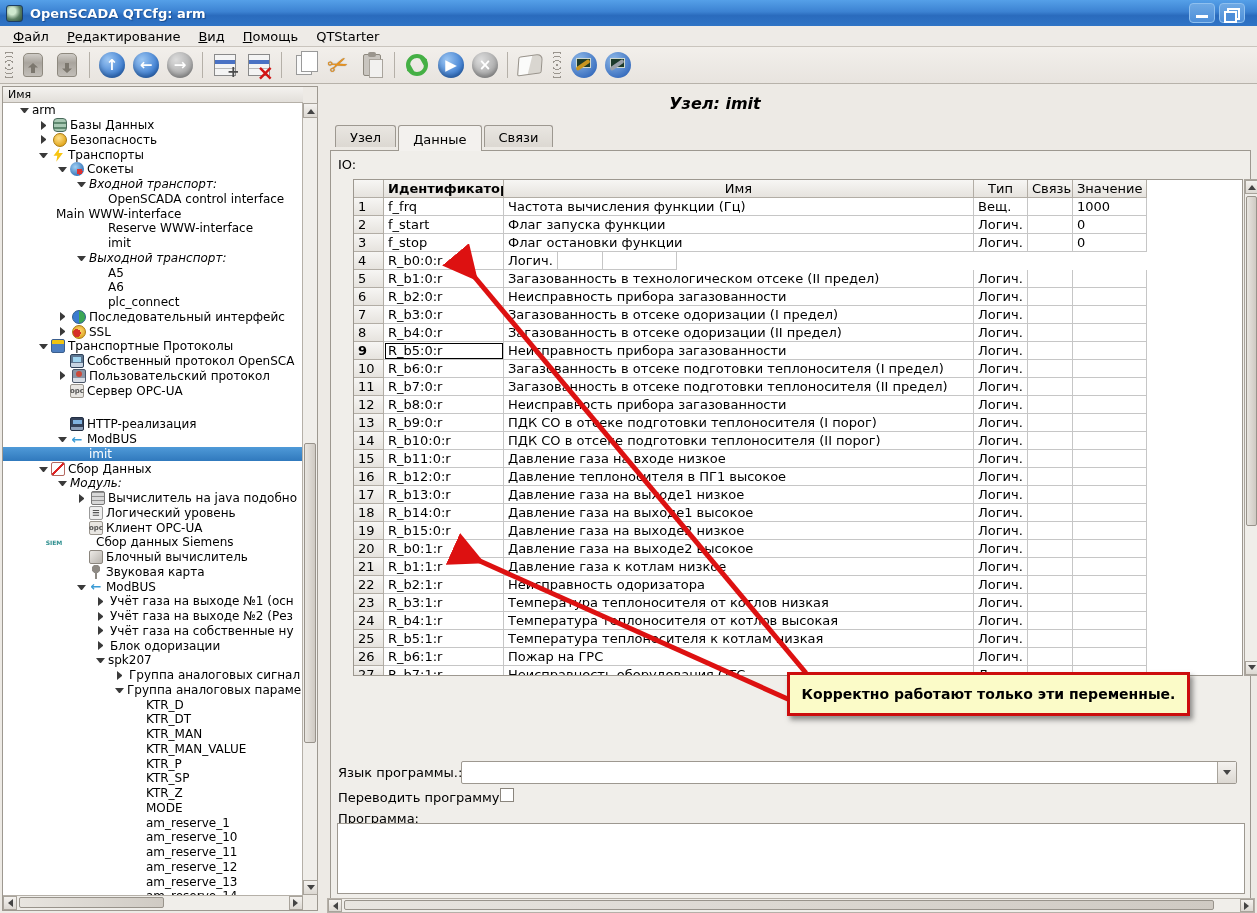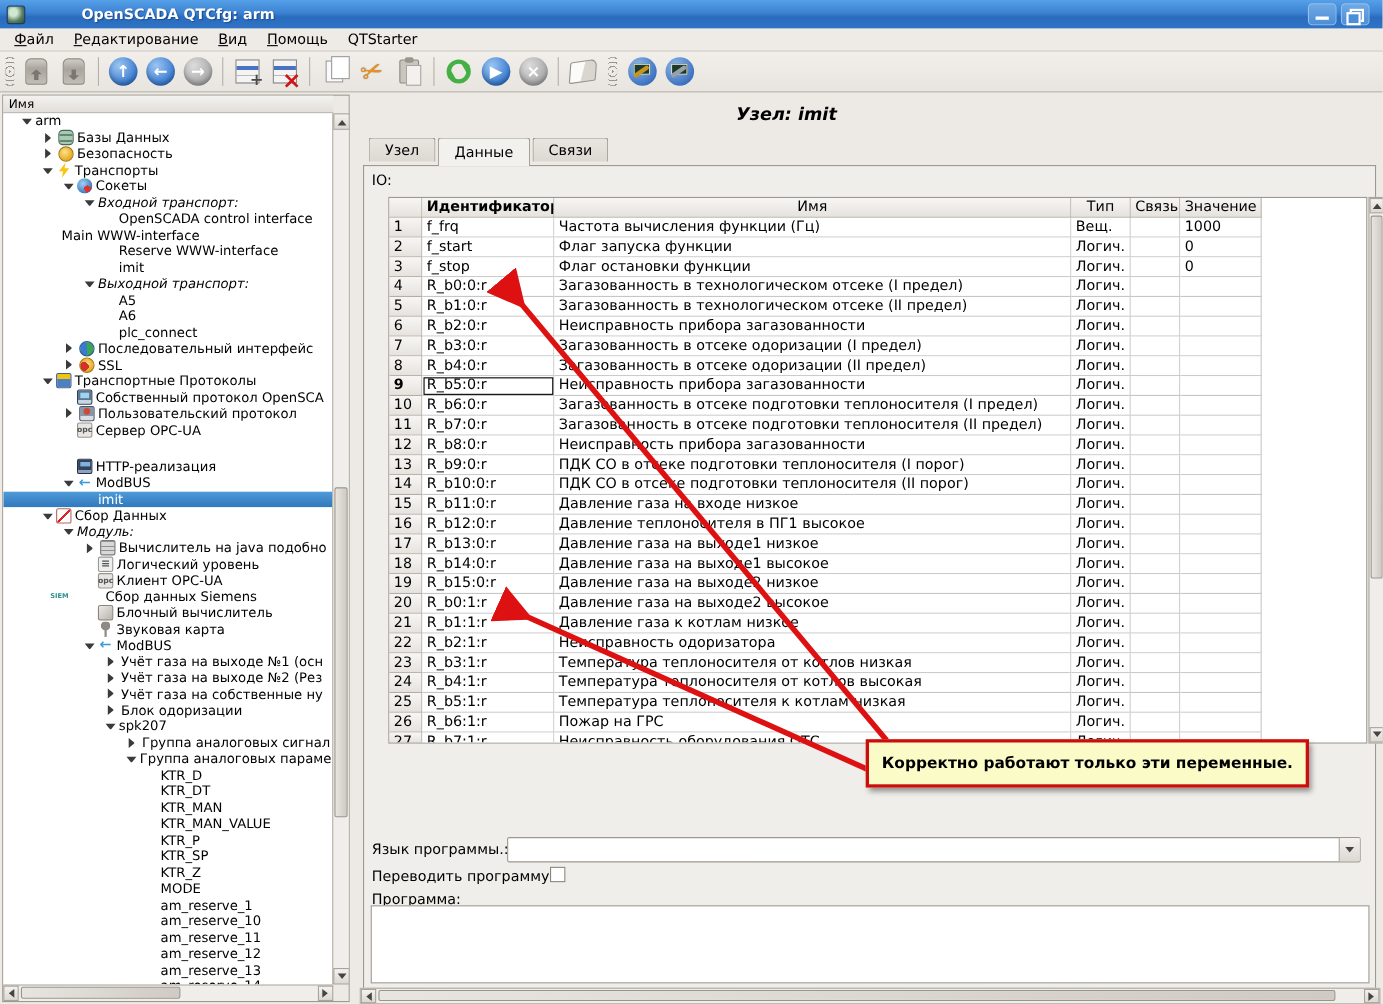--- a/index.html
+++ b/index.html
@@ -3,21 +3,21 @@
 <meta charset="utf-8">
 <style>
   * { margin:0; padding:0; box-sizing:border-box; }
   html,body { width:1257px; height:913px; }
   body { position:relative; overflow:hidden; background:#edeae5;
          font-family:"DejaVu Sans","Liberation Sans",sans-serif; font-size:13px; color:#000; }
 
   
   .titlebar { position:absolute; left:0; top:0; width:1257px; height:26px;
     background:linear-gradient(180deg,#55a0e8 0%,#3c82d2 45%,#2a6bbd 60%,#2f74c6 100%);
-    display:flex; align-items:center; padding:0 6px;gap:44px; }
+    display:flex; align-items:center; padding:0 6px; }
   .titlebar .wicon { width:17px; height:17px; border-radius:3px; margin-right:7px;
     background:radial-gradient(circle at 35% 35%,#cfe8cf 0 25%,#5a7d62 60%,#2e4f3a 100%);
     border:1px solid #1c3d63; }
   .titlebar .wtitle { color:#fff; font-weight:bold; font-size:13px; text-shadow:1px 1px 1px #1a4d8f; }
   .titlebar .wbtns { margin-left:auto; display:flex; gap:4px; padding-right:6px; }
   .wbtn { width:26px; height:20px; border:1px solid #8fc0ef; border-radius:4px;
     background:linear-gradient(180deg,#6fa9e4,#4d8ed8); position:relative; }
   .wbtn-min::after { content:""; position:absolute; left:6px; right:6px; bottom:4px; height:3px; background:#fff; }
   .wbtn-max::before { content:""; position:absolute; left:7px; top:4px; width:9px; height:8px; border:2px solid #fff; background:transparent; }
   .wbtn-max::after  { content:""; position:absolute; left:4px; top:7px; width:9px; height:8px; border:2px solid #fff; background:#4d8ed8; }
@@ -558,21 +558,20 @@
             <div class="td c-num">3</div>
             <div class="td c-id">f_stop</div>
             <div class="td c-name">Флаг остановки функции</div>
             <div class="td c-type">Логич.</div>
             <div class="td c-link"></div>
             <div class="td c-val">0</div>
           </div>
           <div class="tr">
             <div class="td c-num">4</div>
             <div class="td c-id">R_b0:0:r</div>
-            <div class="td c-name">Загазованность в технологическом отсеке (I предел)</div>
             <div class="td c-type">Логич.</div>
             <div class="td c-link"></div>
             <div class="td c-val"></div>
           </div>
           <div class="tr">
             <div class="td c-num">5</div>
             <div class="td c-id">R_b1:0:r</div>
             <div class="td c-name">Загазованность в технологическом отсеке (II предел)</div>
             <div class="td c-type">Логич.</div>
             <div class="td c-link"></div>

